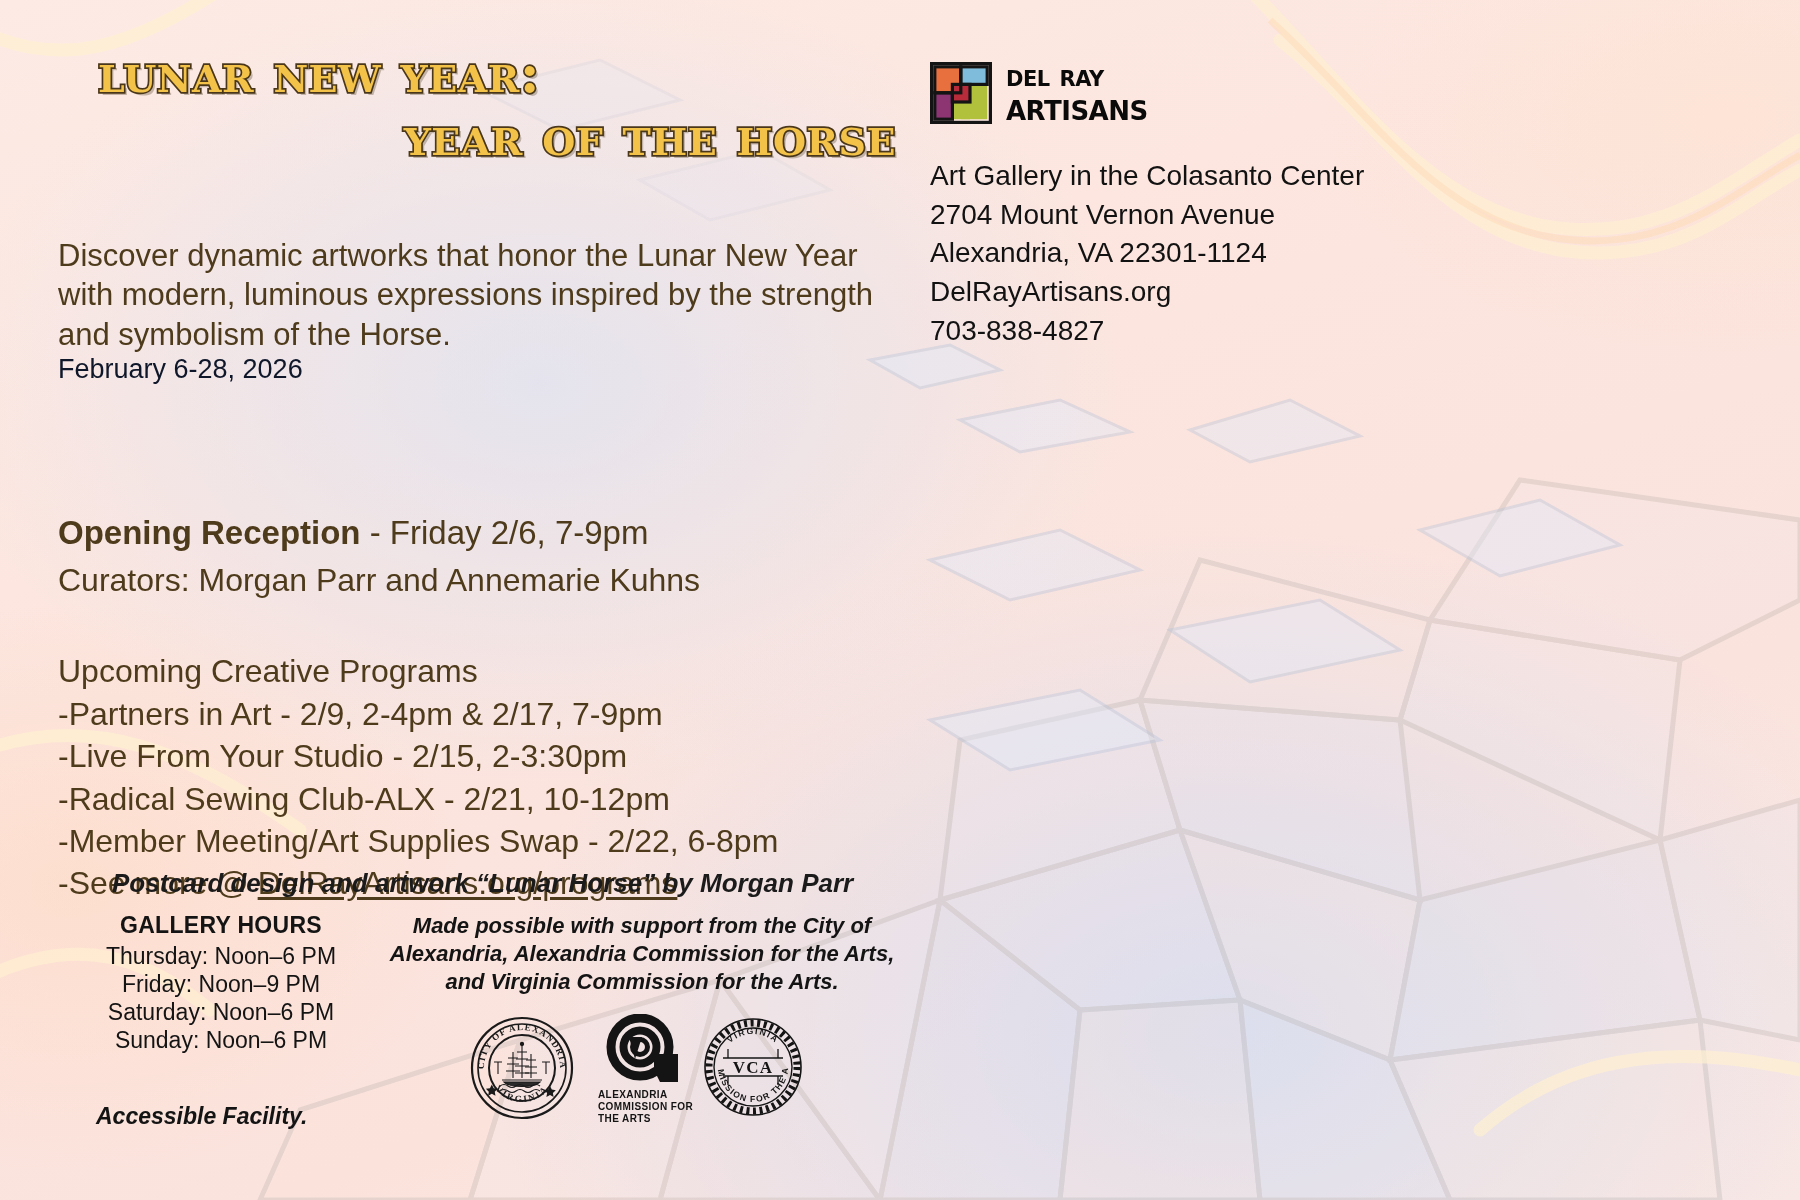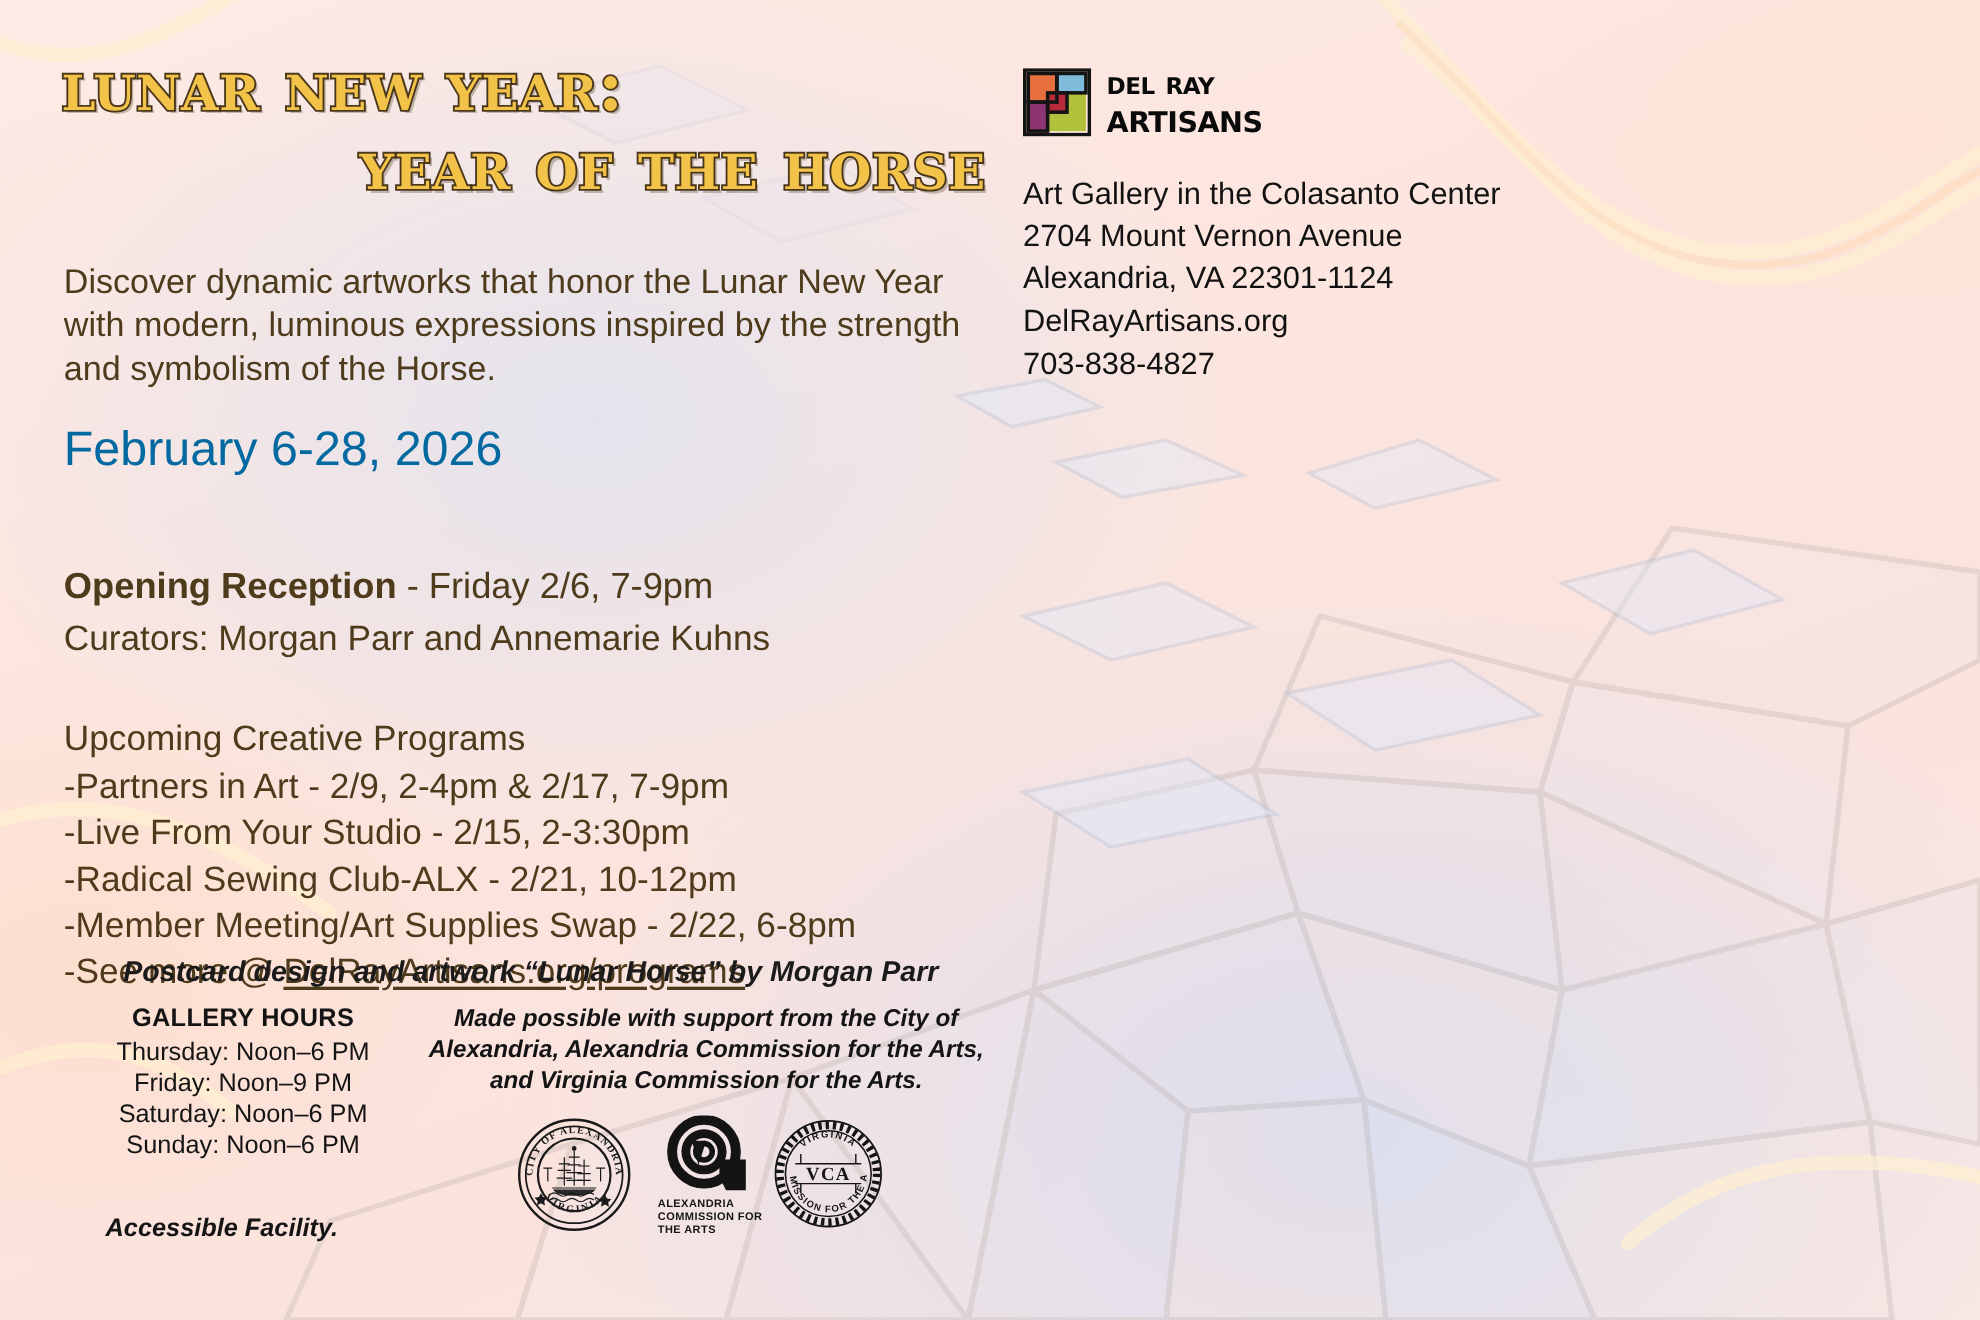--- a/index.html
+++ b/index.html
@@ -50,50 +50,51 @@
   
   #title-block {
     position: absolute;
     left: 56px;
     top: 46px;
     width: 840px;
   }
   .title-line {
     font-family: "DejaVu Serif", "Liberation Serif", serif;
     font-weight: 700;
-    font-size: 63px;
+    font-size: 54px;
     line-height: 1.02;
     letter-spacing: 0.5px;
     color: #f3c248;
     -webkit-text-stroke: 3.4px #4a371b;
     paint-order: stroke fill;
     text-shadow: 3px 3px 0 rgba(74,55,27,0.30);
     white-space: nowrap;
     font-variant: small-caps;
     text-transform: lowercase;
+    margin-left: 42px;
   }
   #title-line-1 { text-align: left; }
   #title-line-2 { text-align: right; margin-top: 8px; }
 
   
   #description {
     position: absolute;
     left: 58px;
     top: 236px;
     width: 845px;
     font-size: 31px;
     line-height: 1.27;
     color: #4e3b1c;
   }
   #dates {
     position: absolute;
     left: 58px;
-    top: 384px;
-    font-size: 44px;
-    color: #0369a1;
+    top: 354px;
+    font-size: 27px;
+    color: #0f172a;
   }
 
   #reception {
     position: absolute;
     left: 58px;
     top: 514px;
     font-size: 33px;
     color: #4e3b1c;
   }
   #reception b { font-weight: 700; }

